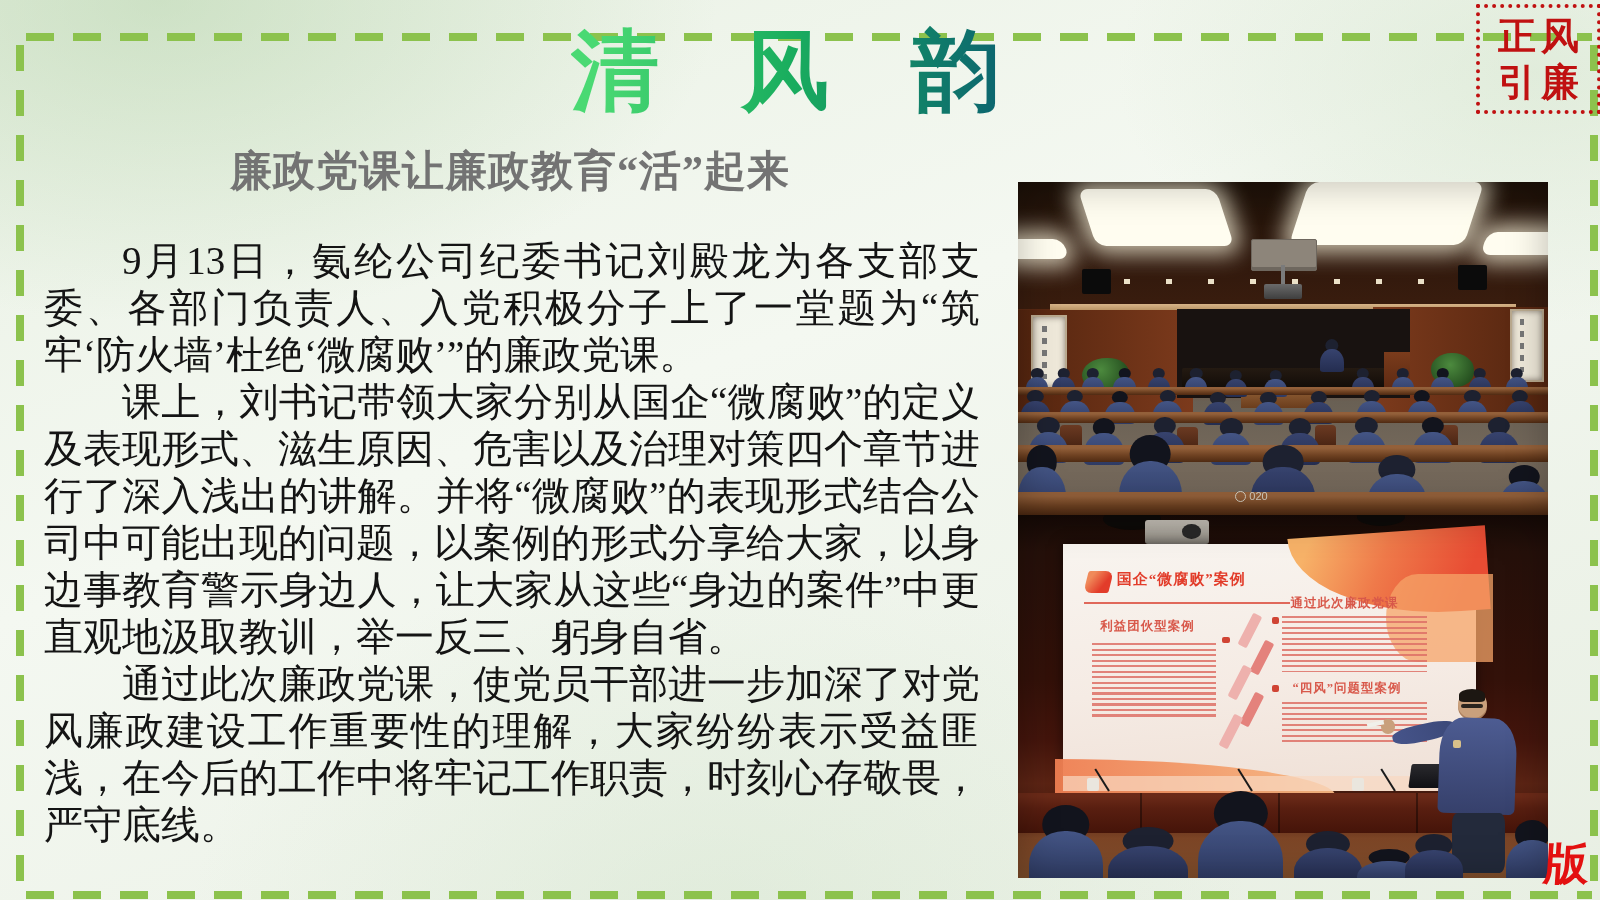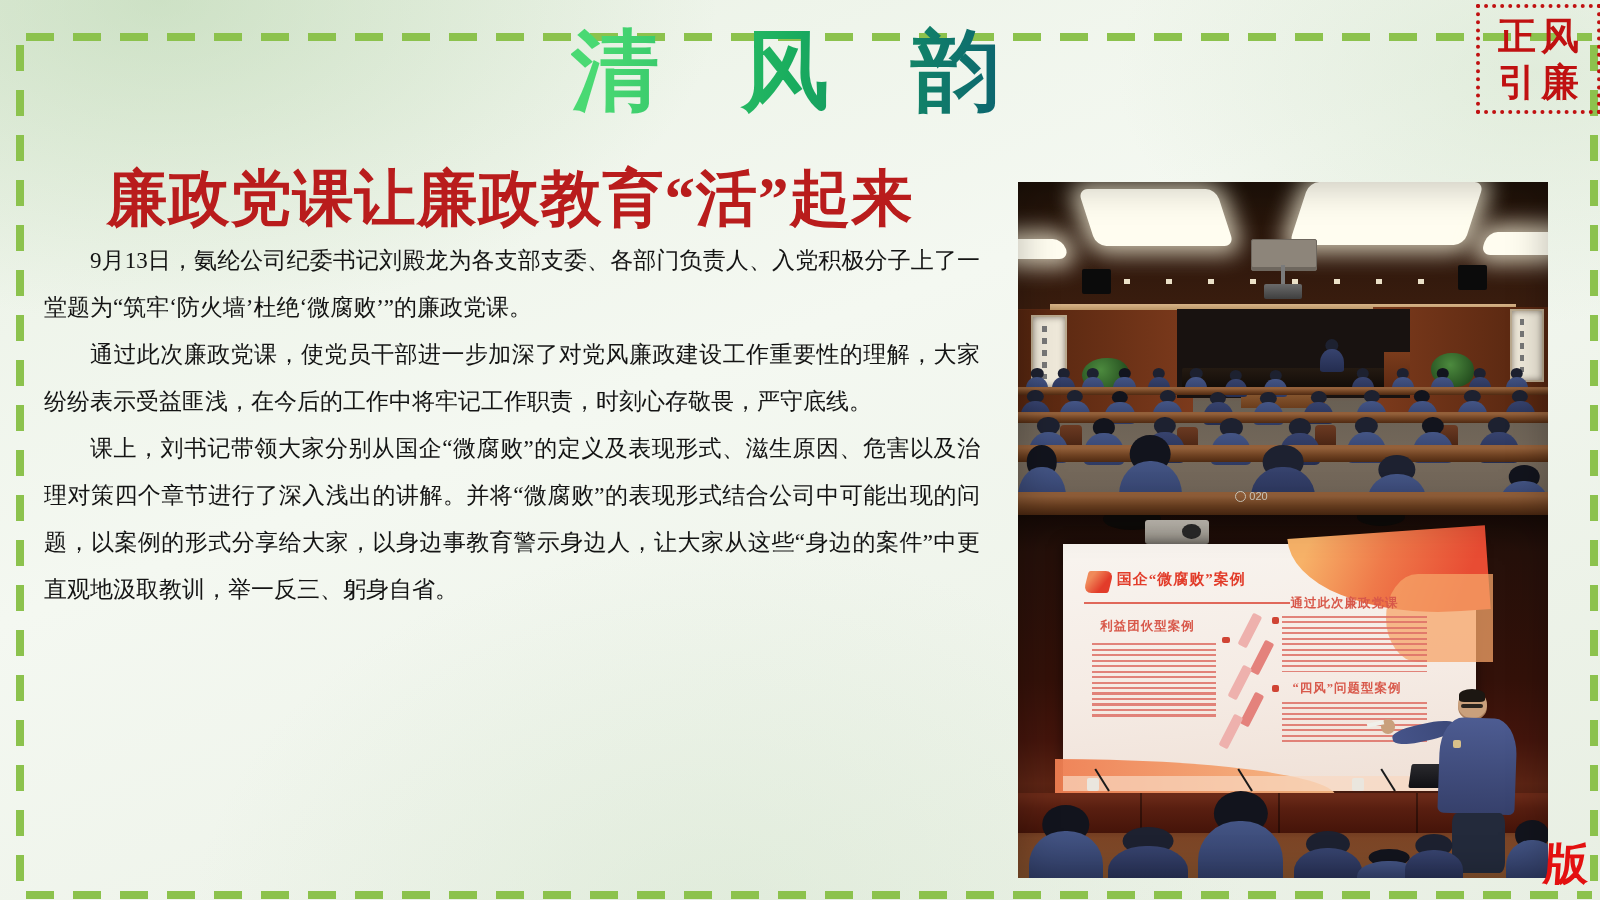--- a/index.html
+++ b/index.html
@@ -20,23 +20,23 @@
   .db-left,.db-right{width:8px;top:45px;height:846px;background:repeating-linear-gradient(180deg,#8cc24d 0 26px,transparent 26px 45px);}
   .db-left{left:16px;} .db-right{left:1590px;}
   
   .masthead{top:26px;left:0;width:1600px;text-align:center;font-size:88px;font-weight:700;letter-spacing:30px;line-height:1.05;}
   .masthead span{background:linear-gradient(92deg,#4ad973 6%,#19ad5e 48%,#0b6170 96%);-webkit-background-clip:text;background-clip:text;color:transparent;}
   
   .stamp{top:4px;left:1476px;width:112px;height:102px;border:4px dotted #c01111;color:#c01111;
     display:flex;flex-direction:column;justify-content:center;text-align:center;
     font-size:38px;font-weight:700;line-height:1.22;letter-spacing:5px;padding-left:5px;}
   
-  .headline{top:143px;left:40px;width:940px;text-align:center;color:#b91c1c;font-size:61px;font-weight:700;letter-spacing:1px;margin-top:15px;}
-  
-  .bodytext{top:237px;left:44px;width:936px;font-size:23px;line-height:47px;color:#141414;text-align:justify;}
+  .headline{top:143px;left:40px;width:940px;text-align:center;color:#737373;font-size:42px;font-weight:700;letter-spacing:1px;}
+  
+  .bodytext{top:237px;left:44px;width:936px;font-size:39px;line-height:47px;color:#141414;text-align:justify;}
   .bodytext p{margin:0;text-indent:2em;}
   
   .photo{position:absolute;left:1018px;width:530px;overflow:hidden;}
   .photo::after{content:"";position:absolute;inset:0;box-shadow:inset 0 0 42px rgba(0,0,0,.28);pointer-events:none;}
   .top-photo{top:182px;height:333px;background:linear-gradient(180deg,#20130b 0%,#2b1a0e 24%,#30190c 34%,#6b2f16 40%,#70351a 54%,#696054 66%,#75695b 84%,#6e6256 100%);}
   .bottom-photo{top:515px;height:363px;background:linear-gradient(180deg,#160a06 0%,#25100a 10%,#331109 45%,#44150c 62%,#5c2414 74%,#4f1d10 82%,#7c4526 89%,#83502c 100%);}
   
   .fig{position:absolute;}
   .fig::before{content:"";position:absolute;left:50%;top:0;transform:translateX(-50%);width:56%;height:40%;border-radius:50%;background:#1d2130;}
   .fig::after{content:"";position:absolute;left:0;right:0;top:32%;bottom:0;border-radius:48% 48% 14% 14%/62% 62% 12% 12%;background:linear-gradient(180deg,#445585,#2e3a63);}
@@ -79,22 +79,22 @@
 
 <div class="abs stamp">
   <div>正风</div>
   <div>引廉</div>
 </div>
 
 <div class="abs headline">廉政党课让廉政教育“活”起来</div>
 
 <div class="abs bodytext">
   <p>9月13日，氨纶公司纪委书记刘殿龙为各支部支委、各部门负责人、入党积极分子上了一堂题为“筑牢‘防火墙’杜绝‘微腐败’”的廉政党课。</p>
+  <p>课上，刘书记带领大家分别从国企“微腐败”的定义及表现形式、滋生原因、危害以及治理对策四个章节进行了深入浅出的讲解。并将“微腐败”的表现形式结合公司中可能出现的问题，以案例的形式分享给大家，以身边事教育警示身边人，让大家从这些“身边的案件”中更直观地汲取教训，举一反三、躬身自省。</p>
   <p>通过此次廉政党课，使党员干部进一步加深了对党风廉政建设工作重要性的理解，大家纷纷表示受益匪浅，在今后的工作中将牢记工作职责，时刻心存敬畏，严守底线。</p>
-  <p>课上，刘书记带领大家分别从国企“微腐败”的定义及表现形式、滋生原因、危害以及治理对策四个章节进行了深入浅出的讲解。并将“微腐败”的表现形式结合公司中可能出现的问题，以案例的形式分享给大家，以身边事教育警示身边人，让大家从这些“身边的案件”中更直观地汲取教训，举一反三、躬身自省。</p>
 </div>
 
 <div class="photo top-photo">
 
   <div class="abs" style="left:0;top:0;width:100%;height:38%;background:linear-gradient(180deg,#1d1108,#32190d 70%,#3a1d0e)"></div>
   <div class="lightpanel" style="left:13%;top:2%;width:26%;height:17%;transform:skewX(18deg)"></div>
   <div class="lightpanel" style="left:53%;top:0;width:33%;height:19%;transform:skewX(-18deg)"></div>
   <div class="lightpanel" style="left:-3%;top:17%;width:12%;height:6%;transform:skewX(18deg)"></div>
   <div class="lightpanel" style="left:88%;top:15%;width:15%;height:7%;transform:skewX(-18deg)"></div>
   <div class="abs" style="left:20%;top:29%;width:60%;height:5px;background:repeating-linear-gradient(90deg,#fff7dd 0 6px,transparent 6px 42px);opacity:.9"></div>

